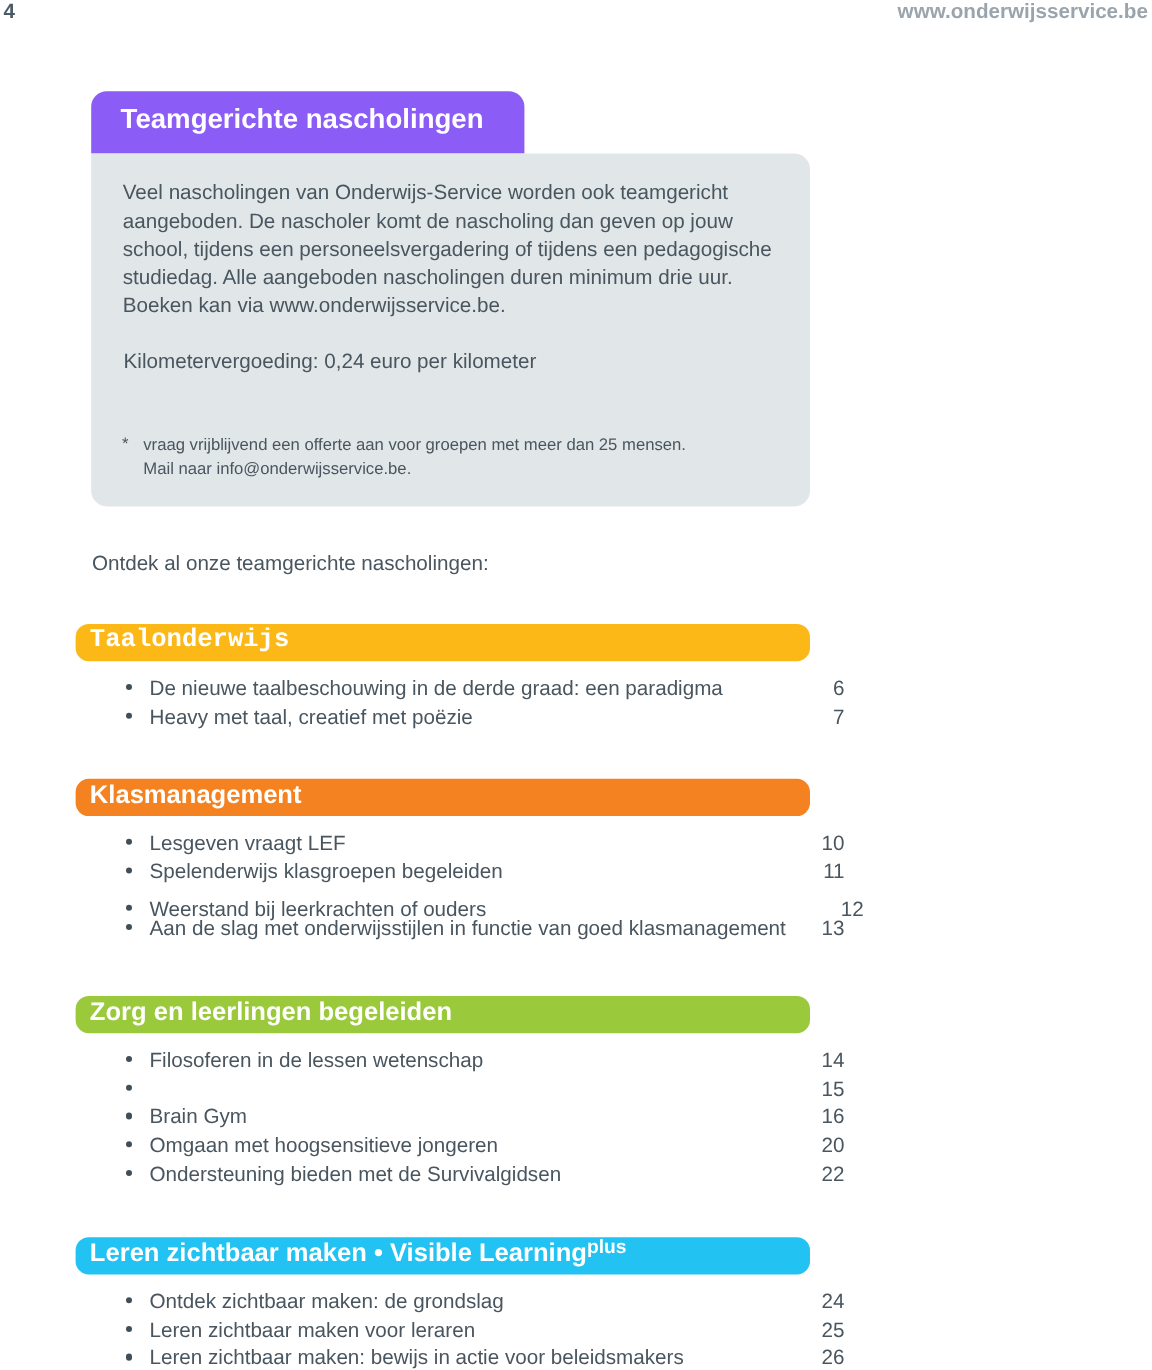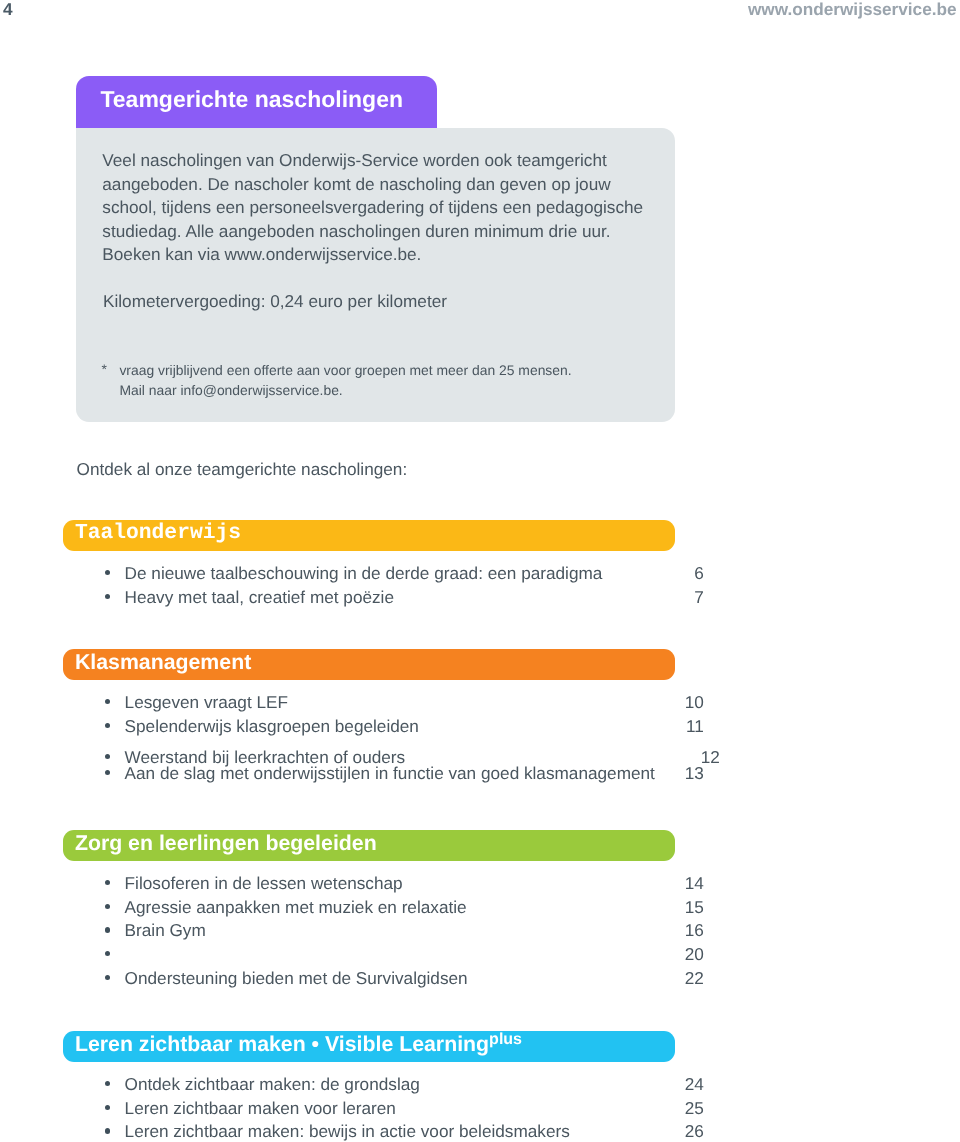--- a/index.html
+++ b/index.html
@@ -121,30 +121,30 @@
       <div class="bar" style="top: 830px; background: rgb(154, 202, 60);">
         <span class="lab">Zorg en leerlingen begeleiden</span>
       </div>
       <div class="row" style="top: 872.3px;">
         <span class="bul"></span>
         <span class="txt">Filosoferen in de lessen wetenschap</span>
         <span class="pg">14</span>
       </div>
       <div class="row" style="top: 895.85px;">
         <span class="bul"></span>
-        <span class="txt">Agressie aanpakken met muziek en relaxatie</span>
         <span class="pg">15</span>
       </div>
       <div class="row" style="top: 919.4px;">
         <span class="bul"></span>
         <span class="txt">Brain Gym</span>
         <span class="pg">16</span>
       </div>
       <div class="row" style="top: 942.95px;">
         <span class="bul"></span>
+        <span class="txt">Omgaan met hoogsensitieve jongeren</span>
         <span class="pg">20</span>
       </div>
       <div class="row" style="top: 966.5px;">
         <span class="bul"></span>
         <span class="txt">Ondersteuning bieden met de Survivalgidsen</span>
         <span class="pg">22</span>
       </div>
       <div class="bar" style="top: 1031px; background: rgb(34, 194, 242);">
         <span class="lab">Leren zichtbaar maken • Visible Learning<sup>plus</sup></span>
       </div>

